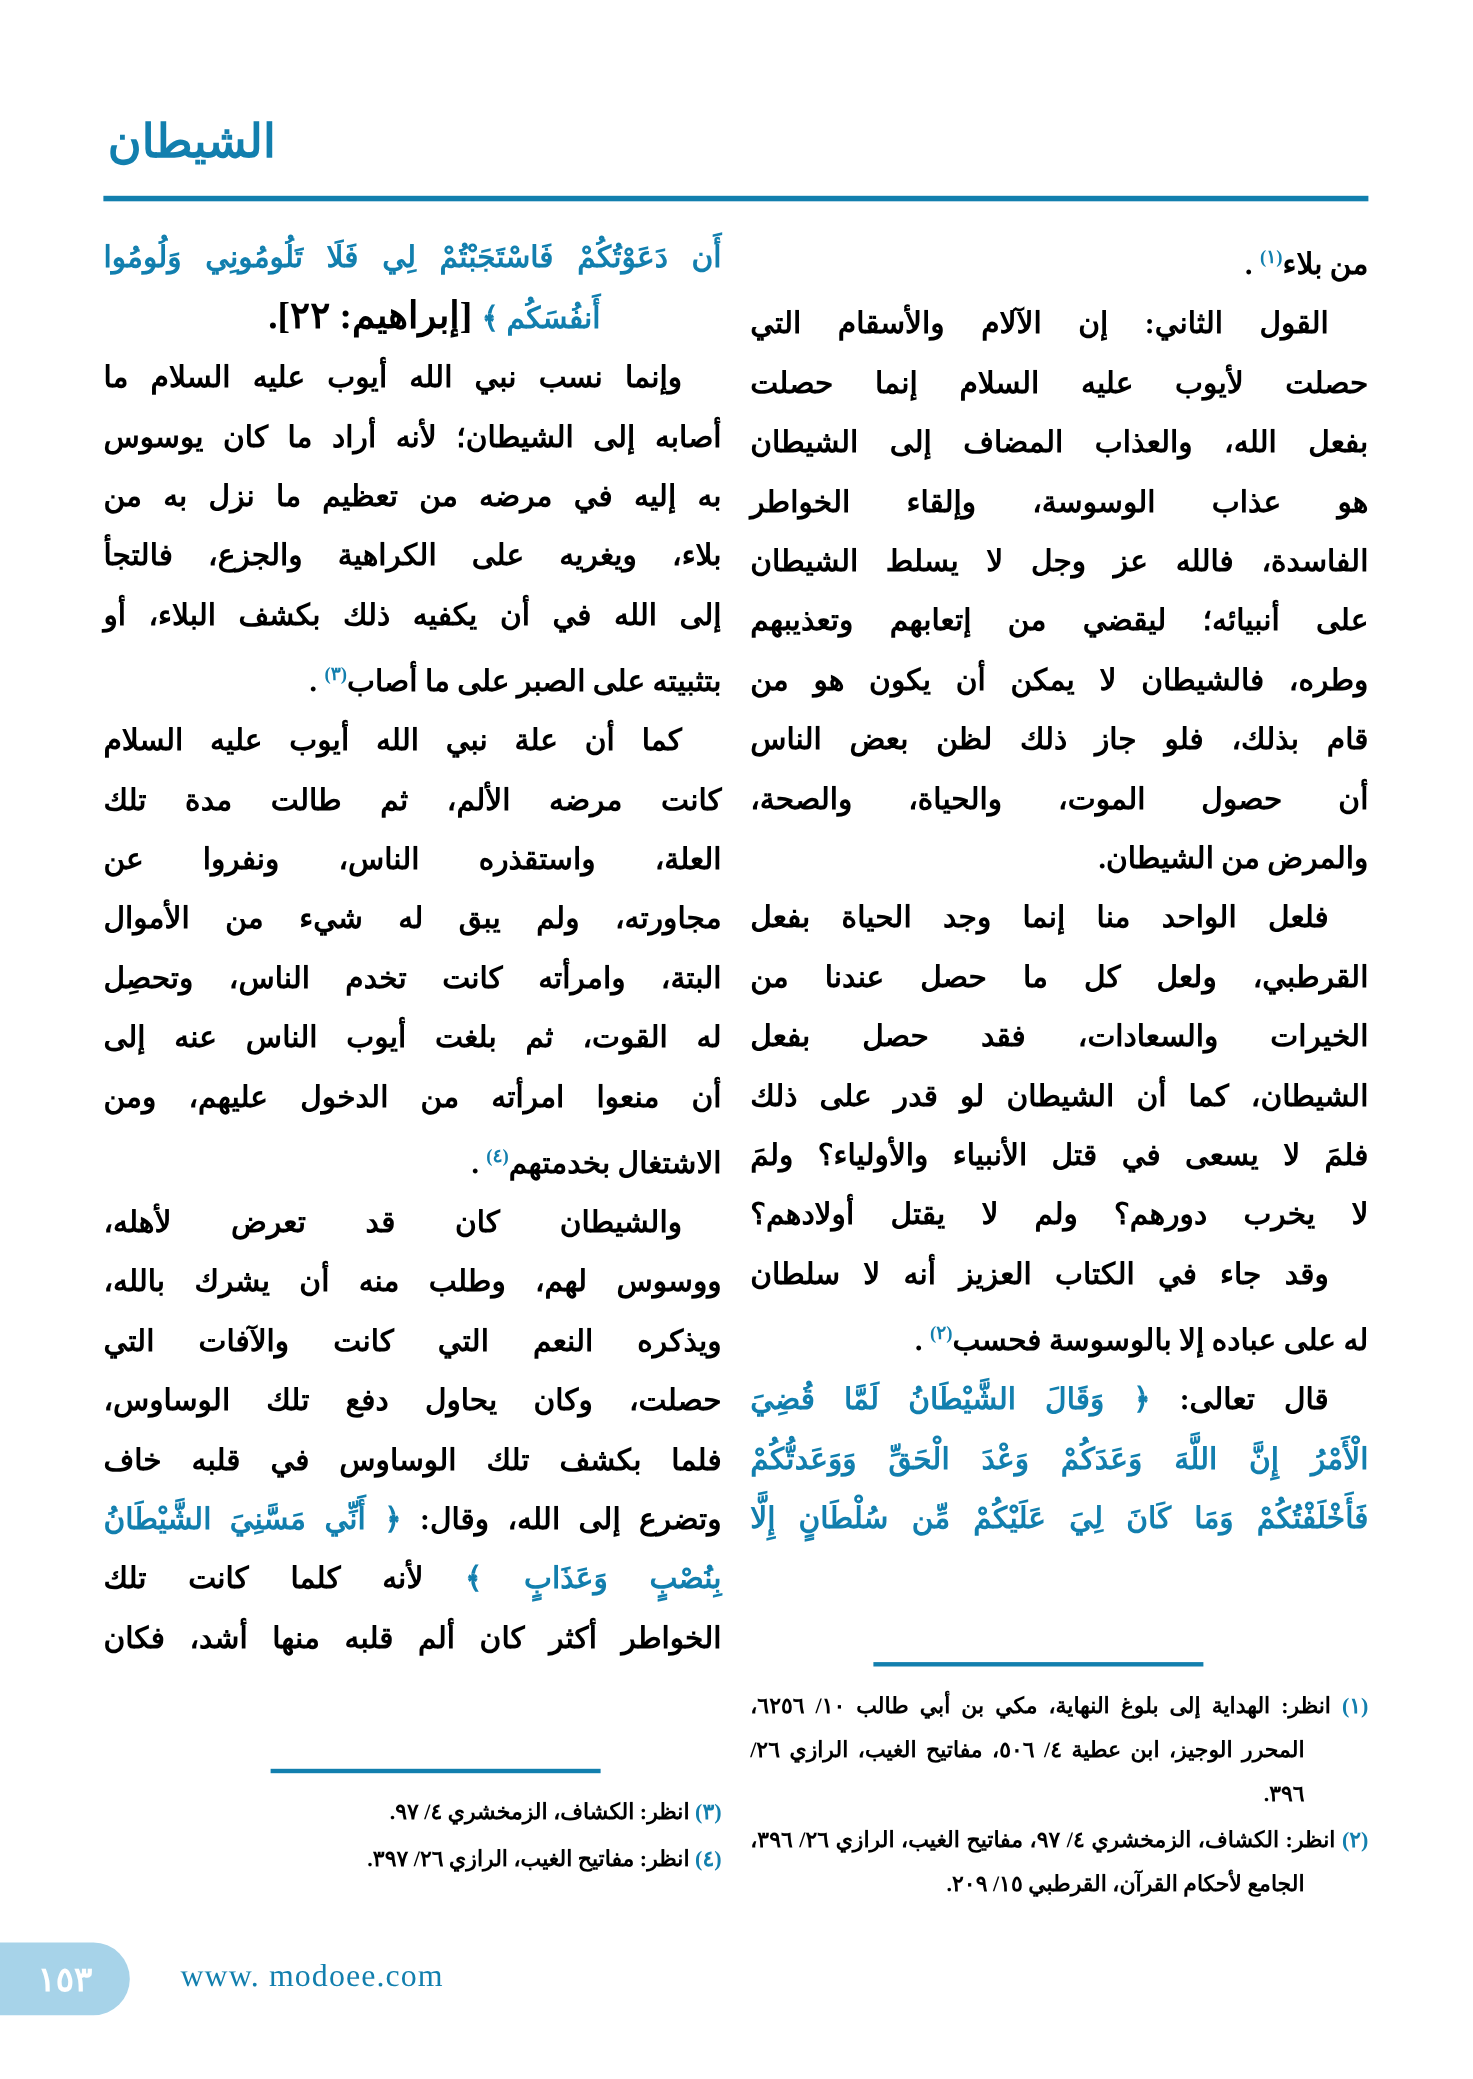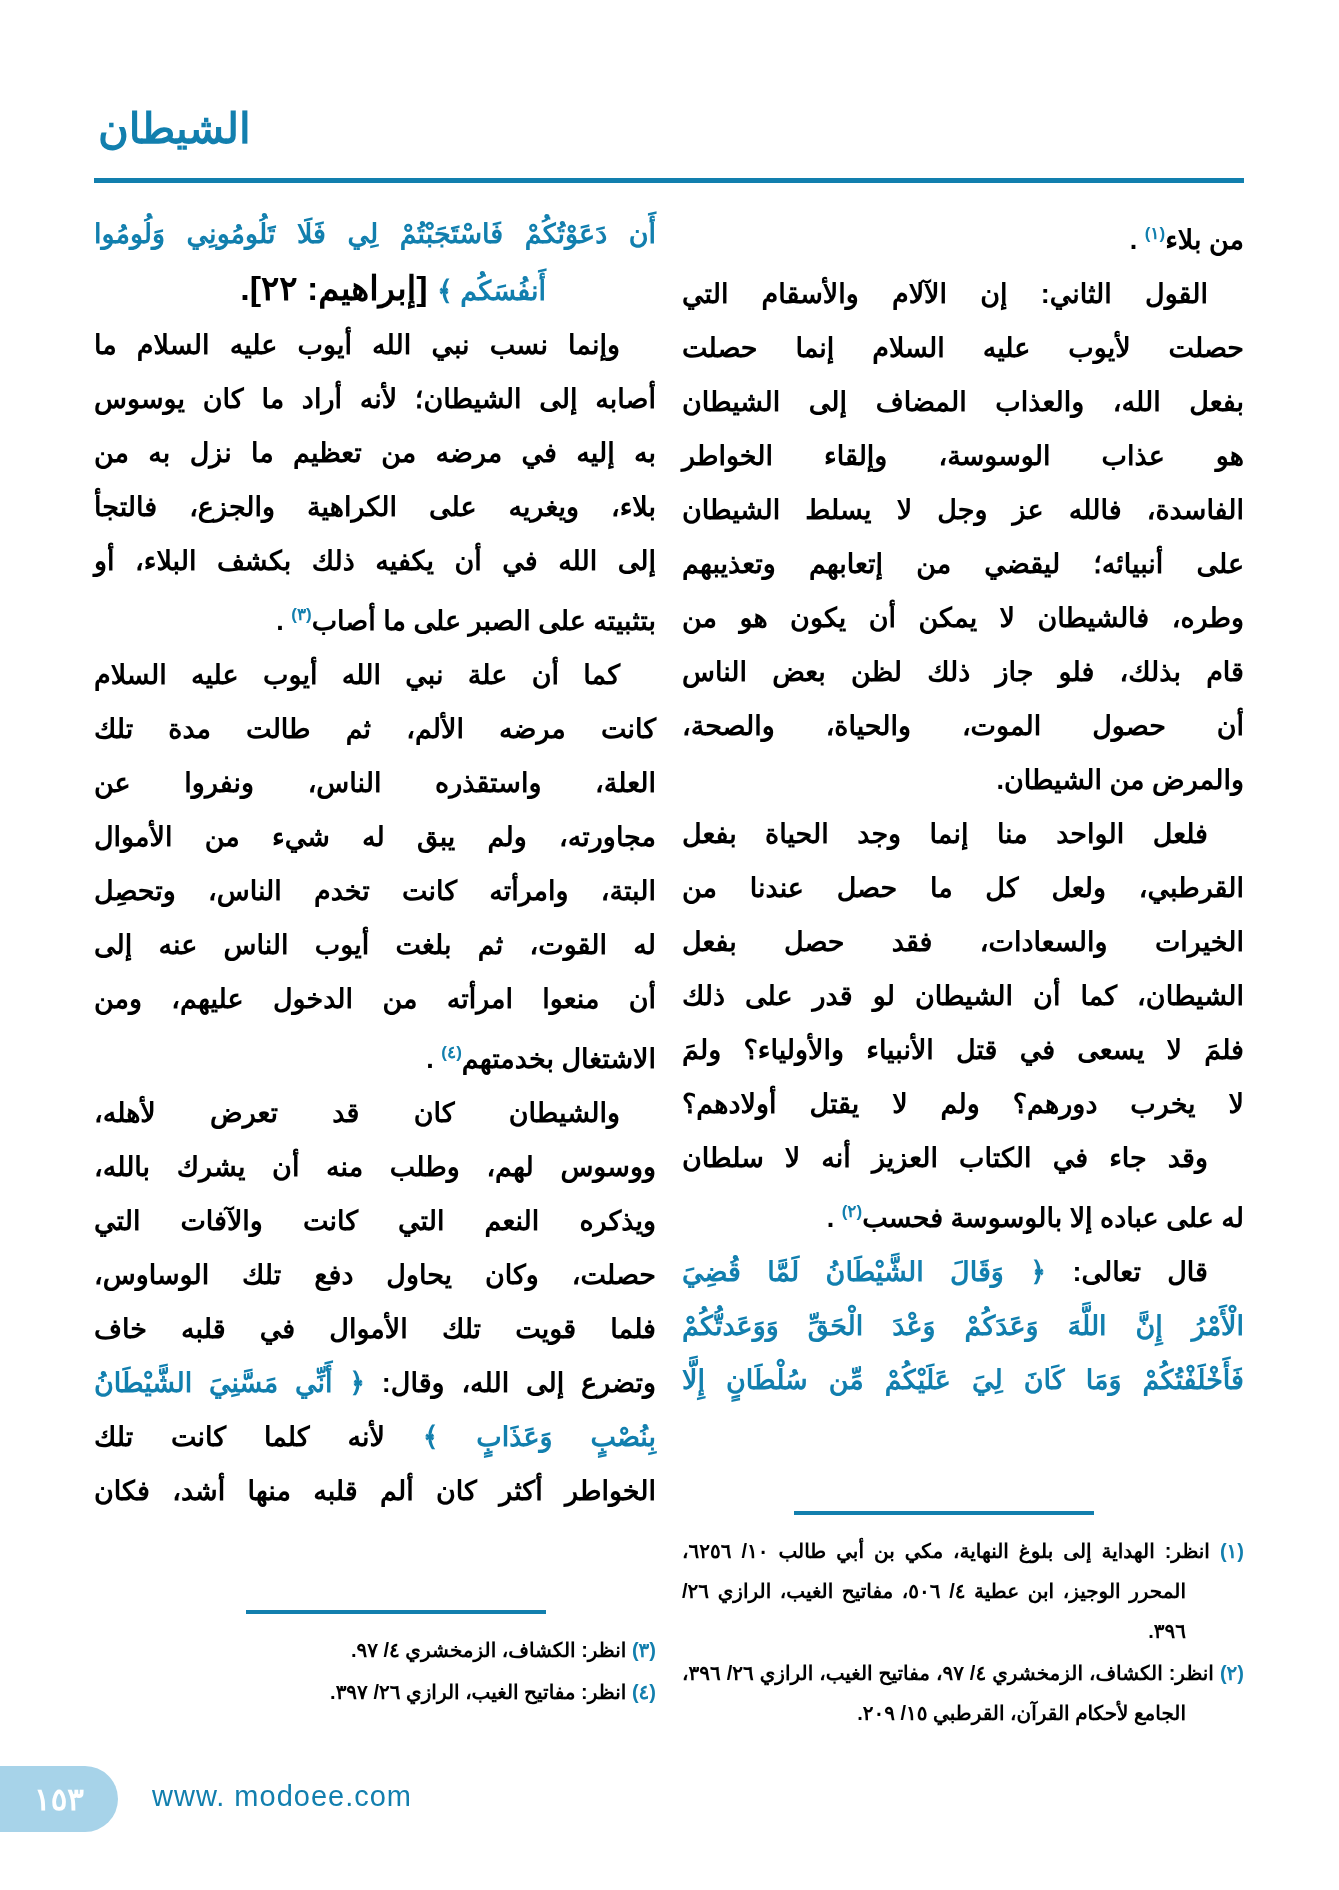--- a/index.html
+++ b/index.html
@@ -4,21 +4,21 @@
 <style>
   :root{
     --accent:#127fae;
     --badge:#a7d3e9;
     --ink:#000;
   }
   html,body{margin:0;padding:0;}
   .page{
     width:1339px;height:1890px;position:relative;background:#ffffff;
     overflow:hidden;direction:rtl;
-    font-family:Liberation Sans, sans-serif;color:var(--ink);
+    font-family:Liberation Serif, serif;color:var(--ink);
   }
   
   .title{
     position:absolute;top:104px;left:98px;
     font-size:42px;font-weight:bold;color:var(--accent);
   }
   .rule{
     position:absolute;top:178px;left:94px;right:95px;height:5px;
     background:var(--accent);
   }
@@ -55,21 +55,21 @@
   }
   .fn-num{color:var(--accent);}
   
   .badge{
     position:absolute;left:0;top:1766px;width:118px;height:66px;
     background:var(--badge);border-radius:0 33px 33px 0;
     display:flex;align-items:center;justify-content:center;
     color:#ffffff;font-size:31px;font-weight:bold;text-align:right;
   }
   .site{
-    position:absolute;left:152px;top:1780px;direction:ltr;
+    position:absolute;left:164px;top:1780px;direction:ltr;
     color:var(--accent);font-size:29px;letter-spacing:1px;
   }
 </style>
 </head>
 <body>
 
 <div class="page">
 
   <div class="title">الشيطان</div>
   <div class="rule"></div>
@@ -125,21 +125,21 @@
           <p class="ln"><span class="s-body">العلة، واستقذره الناس، ونفروا عن</span></p>
           <p class="ln"><span class="s-body">مجاورته، ولم يبق له شيء من الأموال</span></p>
           <p class="ln"><span class="s-body">البتة، وامرأته كانت تخدم الناس، وتحصِل</span></p>
           <p class="ln"><span class="s-body">له القوت، ثم بلغت أيوب الناس عنه إلى</span></p>
           <p class="ln"><span class="s-body">أن منعوا امرأته من الدخول عليهم، ومن</span></p>
           <p class="ln end"><span class="s-body">الاشتغال بخدمتهم</span><span class="s-sup">(٤)</span><span class="s-body"> .</span></p>
           <p class="ln ind"><span class="s-body">والشيطان كان قد تعرض لأهله،</span></p>
           <p class="ln"><span class="s-body">ووسوس لهم، وطلب منه أن يشرك بالله،</span></p>
           <p class="ln"><span class="s-body">ويذكره النعم التي كانت والآفات التي</span></p>
           <p class="ln"><span class="s-body">حصلت، وكان يحاول دفع تلك الوساوس،</span></p>
-          <p class="ln"><span class="s-body">فلما قويت تلك الأموال في قلبه خاف</span></p>
+          <p class="ln"><span class="s-body">فلما بكشف تلك الوساوس في قلبه خاف</span></p>
           <p class="ln"><span class="s-body">وتضرع إلى الله، وقال: </span><span class="s-quran">﴿ أَنِّي مَسَّنِيَ الشَّيْطَانُ</span></p>
           <p class="ln"><span class="s-quran">بِنُصْبٍ وَعَذَابٍ ﴾</span><span class="s-body"> لأنه كلما كانت تلك</span></p>
           <p class="ln"><span class="s-body">الخواطر أكثر كان ألم قلبه منها أشد، فكان</span></p>
         </div>
       <div class="fnblock">
         <div class="fn-rule"></div>
         <div class="fns">
             <div class="fn"><span class="fn-num">(٣)</span><span> انظر: الكشاف، الزمخشري ٤/ ٩٧.</span></div>
             <div class="fn"><span class="fn-num">(٤)</span><span> انظر: مفاتيح الغيب، الرازي ٢٦/ ٣٩٧.</span></div>
           </div>

